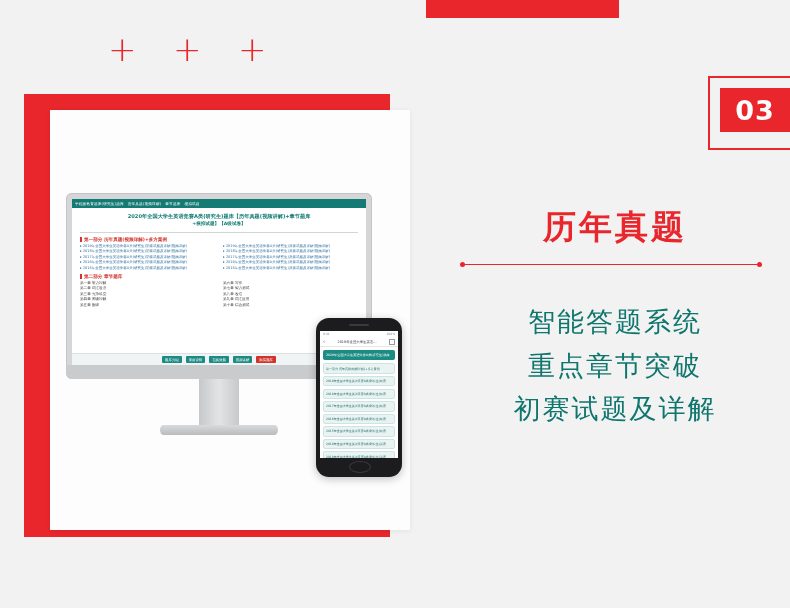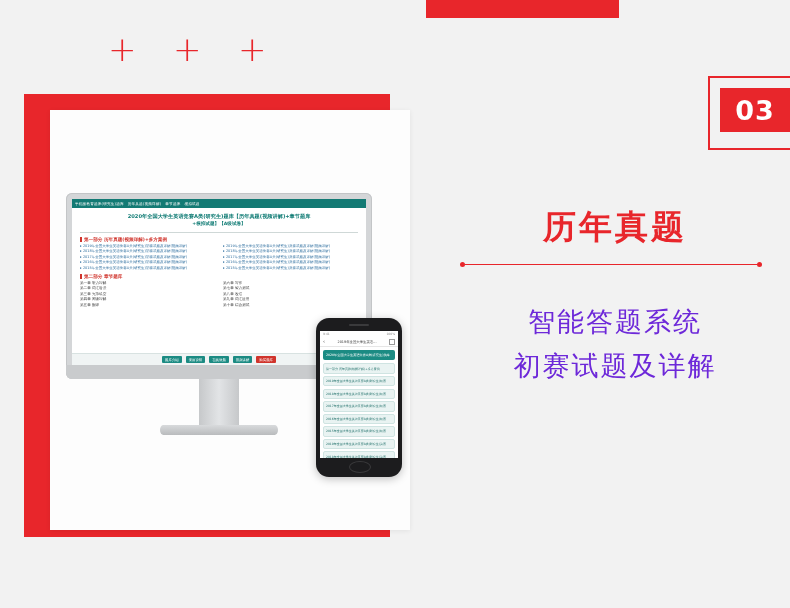--- a/index.html
+++ b/index.html
@@ -162,21 +162,21 @@
     font-family:"DejaVu Sans","Liberation Sans",sans-serif;
   }
   .divider{
     position:absolute;left:460px;top:260px;width:302px;height:8px;
     display:flex;align-items:center;
   }
   .divider .dot{width:5px;height:5px;border-radius:50%;background:#e8262b;flex:none;}
   .divider .line{flex:1;height:1px;background:#e8262b;}
   .bullets{
     position:absolute;left:460px;top:300px;width:310px;
-    text-align:center;color:#6d28d9;font-size:27px;line-height:1.62;
+    text-align:center;color:#0f766e;font-size:27px;line-height:1.62;
     letter-spacing:2px;
     font-family:"DejaVu Sans","Liberation Sans",sans-serif;
   }
 </style>
 </head>
 <body>
 
 <div class="stage">
 
   <div class="top-red-bar"></div>
@@ -293,16 +293,17 @@
   <div class="heading">历年真题</div>
 
   <div class="divider">
     <span class="dot"></span>
     <span class="line"></span>
     <span class="dot"></span>
   </div>
 
   <div class="bullets">
     <div>智能答题系统</div>
+    <div>重点章节突破</div>
     <div>初赛试题及详解</div>
   </div>
 
 </div>
 
 </body></html>

